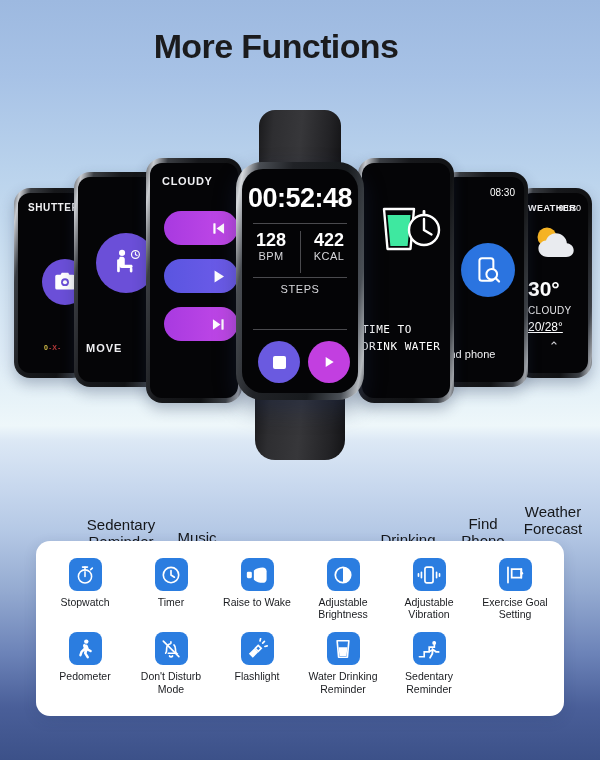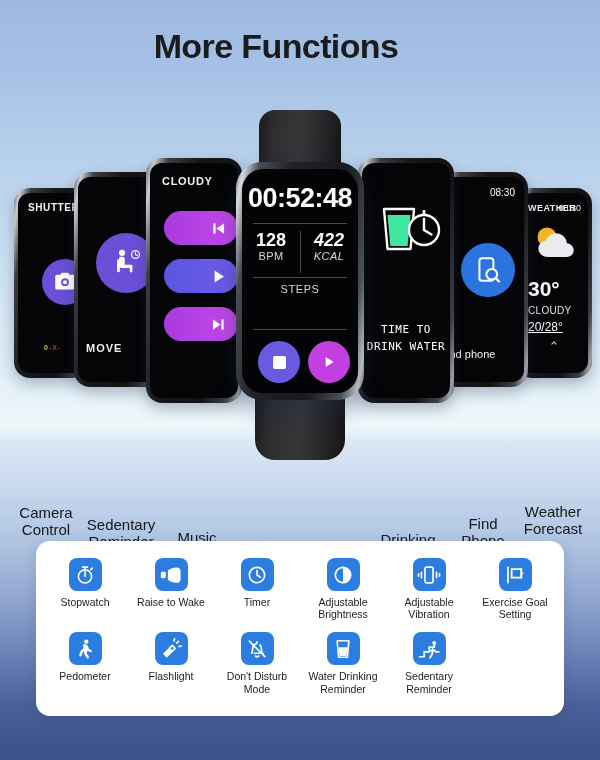--- a/index.html
+++ b/index.html
@@ -105,21 +105,21 @@
     border-radius: 17px; display: flex; align-items: center;
     justify-content: flex-end; padding-right: 10px;
   }
   #mbtn-prev { top: 48px;  background: linear-gradient(90deg,#a83ae0,#c44ae8); }
   #mbtn-play { top: 96px;  background: linear-gradient(90deg,#5a55e0,#6f5cea); }
   #mbtn-next { top: 144px; background: linear-gradient(90deg,#a83ae0,#c44ae8); }
 
   
   #drink-art { position: absolute; left: 14px; top: 38px; }
   .drink-txt {
-    position: absolute; left: 0; width: 100%; text-align: center;
+    position: absolute; left: 0; width: 100%; 
     font-family: "DejaVu Sans Mono", monospace;
     font-size: 11px; color: #fff; letter-spacing: 0.5px;
   }
   #drink-l1 { top: 160px; }
   #drink-l2 { top: 177px; }
 
   
   .time-corner {
     position: absolute; top: 10px; right: 9px;
     font-size: 10px; color: #fff; font-weight: normal;
@@ -192,21 +192,21 @@
     position: absolute; left: 11px; width: calc(100% - 22px);
     height: 1px; background: #4a4a4e;
   }
   #div1 { top: 54px; }
   #div2 { top: 108px; }
   #div3 { top: 160px; }
   .stat {
     position: absolute; top: 62px; width: 50%; text-align: center;
   }
   #stat-bpm  { left: 0; }
-  #stat-kcal { left: 50%; font-style: italic; }
+  #stat-kcal { left: 50%; }
   .stat .v { font-size: 18px; font-weight: bold; line-height: 1.05; }
   .stat .u { font-size: 11px; color: #d8d8dc; letter-spacing: 0.4px; }
   #vdiv {
     position: absolute; top: 62px; left: 50%; width: 1px; height: 42px;
     background: #4a4a4e;
   }
   .steps {
     position: absolute; top: 114px; left: 0; width: 100%; text-align: center;
   }
   .steps .v { font-size: 20px; font-weight: bold; letter-spacing: -0.3px; }
@@ -406,21 +406,20 @@
           <path d="M20 36c-5.4 0-9.6-3.6-9.6-8.3 0-4.3 3.3-7.6 7.6-8.1 1.6-4.4 5.4-7.3 10-7.3 5.8 0 10.5 4.4 10.9 10 3.9.4 6.8 3.4 6.8 7.1 0 3.9-3.3 6.6-7.6 6.6H20z" fill="#e9ebef"></path>
         </svg>
       </div>
       <div class="wx-temp">30°</div>
       <div class="wx-cond">CLOUDY</div>
       <div class="wx-range">20/28°</div>
       <div class="wx-chev">⌃</div>
     </div>
   </div>
 
-  <div class="caption" id="cap-camera">Camera<br>Control</div>
   <div class="caption" id="cap-sedentary">Sedentary<br>Reminder</div>
   <div class="caption" id="cap-music">Music<br>Control</div>
   <div class="caption" id="cap-drink">Drinking<br>Reminder</div>
   <div class="caption" id="cap-find">Find<br>Phone</div>
   <div class="caption" id="cap-weather">Weather<br>Forecast</div>
 </div>
 
 <div class="card">
   <div class="grid" id="feature-grid">
       <div class="cell">
@@ -430,35 +429,35 @@
             <path d="M12 13.6V8.6"></path>
             <path d="M9.3 3.4h5.4"></path>
             <path d="M18.2 6.2l1.8-1.7"></path>
             <path d="M12 3.4v3"></path>
           </svg>
         </div>
         <div class="cl">Stopwatch</div>
       </div>
       <div class="cell">
         <div class="tile" style="background: rgb(43, 125, 224);">
+          <svg width="22" height="22" viewBox="0 0 24 24" fill="none" stroke="#fff" stroke-width="1.8" stroke-linecap="round">
+            <circle cx="12" cy="12" r="8.4"></circle>
+            <path d="M12 7.2V12l3.7 2.4"></path>
+          </svg>
+        </div>
+        <div class="cl">Timer</div>
+      </div>
+      <div class="cell">
+        <div class="tile" style="background: rgb(43, 125, 224);">
           <svg width="24" height="22" viewBox="0 0 26 22" fill="#fff">
             <rect x="2" y="7.4" width="5.4" height="7" rx="1.4"></rect>
             <path d="M9.6 6.2c2.6-2.3 6-3.3 9.4-3.3 2.6 0 4.4 1.6 4.4 4v8.6c0 2.4-1.8 4-4.4 4-3.4 0-6.8-1-9.4-3.3V6.2z"></path>
           </svg>
         </div>
         <div class="cl">Raise to Wake</div>
-      </div>
-      <div class="cell">
-        <div class="tile" style="background: rgb(43, 125, 224);">
-          <svg width="22" height="22" viewBox="0 0 24 24" fill="none" stroke="#fff" stroke-width="1.8" stroke-linecap="round">
-            <circle cx="12" cy="12" r="8.4"></circle>
-            <path d="M12 7.2V12l3.7 2.4"></path>
-          </svg>
-        </div>
-        <div class="cl">Timer</div>
       </div>
       <div class="cell">
         <div class="tile" style="background: rgb(43, 125, 224);">
           <svg width="22" height="22" viewBox="0 0 24 24">
             <circle cx="12" cy="12" r="8.4" fill="none" stroke="#fff" stroke-width="1.9"></circle>
             <path d="M12 3.6a8.4 8.4 0 0 1 0 16.8V3.6z" fill="#fff"></path>
           </svg>
         </div>
         <div class="cl">Adjustable<br>Brightness</div>
       </div>
@@ -483,45 +482,45 @@
         <div class="cl">Exercise Goal<br>Setting</div>
       </div>
       <div class="cell">
         <div class="tile" style="background: rgb(43, 125, 224);">
           <svg width="22" height="22" viewBox="0 0 24 24" fill="#fff">
             <circle cx="13.4" cy="3.9" r="2.4"></circle>
             <path d="M12.3 7.1c1.3-.3 2.4.3 2.8 1.5l1.1 3.1 2.5 1.5c.7.4.9 1.2.5 1.8-.4.6-1.2.8-1.8.4l-2.8-1.6-.8 2.8 2.3 3.6c.4.7.2 1.5-.5 1.9-.6.4-1.4.2-1.8-.5l-2.7-4.3c-.3-.4-.3-.9-.2-1.3l.5-2-2 1.9-1.1 3.3c-.2.7-1 1.1-1.7.9-.7-.2-1.1-1-.8-1.7l1.3-3.9c.1-.3.2-.5.5-.7l3-2.8-.7-2.1c-.3-1.2.4-2.4 1.4-2.7z"></path>
           </svg>
         </div>
         <div class="cl">Pedometer</div>
-      </div>
-      <div class="cell">
-        <div class="tile" style="background: rgb(43, 125, 224);">
-          <svg width="22" height="22" viewBox="0 0 24 24" fill="none" stroke="#fff" stroke-width="1.8" stroke-linecap="round">
-            <path d="M4.2 17.2 9 12.4l3.2 3.2-4.8 4.8z" fill="#fff" stroke-width="1.5"></path>
-            <path d="M10.1 11.3 13.3 8l3.3 3.3-3.2 3.2z"></path>
-            <path d="M18.2 5.5l1.9-1.9M20.6 9.2l2.6-.6M15.3 3.3l.6-2.6"></path>
-          </svg>
-        </div>
-        <div class="cl">Flashlight</div>
       </div>
       <div class="cell">
         <div class="tile" style="background: rgb(43, 125, 224);">
           <svg width="22" height="22" viewBox="0 0 24 24" fill="none" stroke="#fff" stroke-width="1.8" stroke-linecap="round">
             <path d="M6.2 16.6c1.2-1.1 1-2.6 1-4.4 0-2.9 1.4-5.3 4.1-5.9"></path>
             <path d="M15.2 7.6c1.2 1.1 1.7 2.8 1.7 4.6 0 1.8-.2 3.3 1 4.4H9"></path>
             <path d="M10.4 19.6a1.9 1.9 0 0 0 3.3 0"></path>
             <path d="M11.9 4.1v1.6"></path>
             <path d="M3.6 3.4l17 17"></path>
           </svg>
         </div>
         <div class="cl">Don't Disturb<br>Mode</div>
       </div>
       <div class="cell">
         <div class="tile" style="background: rgb(43, 125, 224);">
+          <svg width="22" height="22" viewBox="0 0 24 24" fill="none" stroke="#fff" stroke-width="1.8" stroke-linecap="round">
+            <path d="M4.2 17.2 9 12.4l3.2 3.2-4.8 4.8z" fill="#fff" stroke-width="1.5"></path>
+            <path d="M10.1 11.3 13.3 8l3.3 3.3-3.2 3.2z"></path>
+            <path d="M18.2 5.5l1.9-1.9M20.6 9.2l2.6-.6M15.3 3.3l.6-2.6"></path>
+          </svg>
+        </div>
+        <div class="cl">Flashlight</div>
+      </div>
+      <div class="cell">
+        <div class="tile" style="background: rgb(43, 125, 224);">
           <svg width="20" height="22" viewBox="0 0 20 24" fill="none" stroke="#fff" stroke-width="1.8" stroke-linejoin="round">
             <path d="M3.6 3h12.8l-1.6 18H5.2L3.6 3z"></path>
             <path d="M5.2 10.2h9.6l-1 9.4H6.2l-1-9.4z" fill="#fff" stroke="none"></path>
           </svg>
         </div>
         <div class="cl">Water Drinking<br>Reminder</div>
       </div>
       <div class="cell">
         <div class="tile" style="background: rgb(43, 125, 224);">
           <svg width="24" height="22" viewBox="0 0 26 22" fill="none" stroke="#fff" stroke-width="1.8" stroke-linecap="round">

